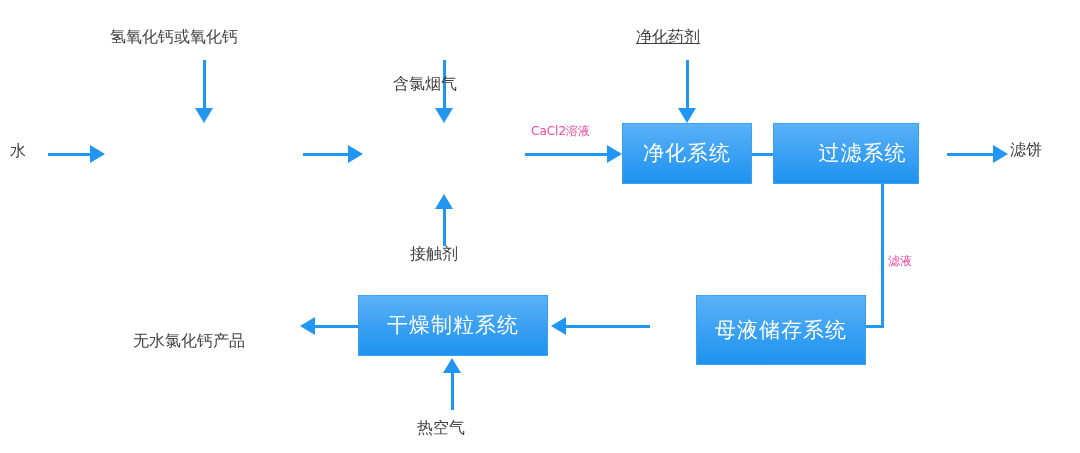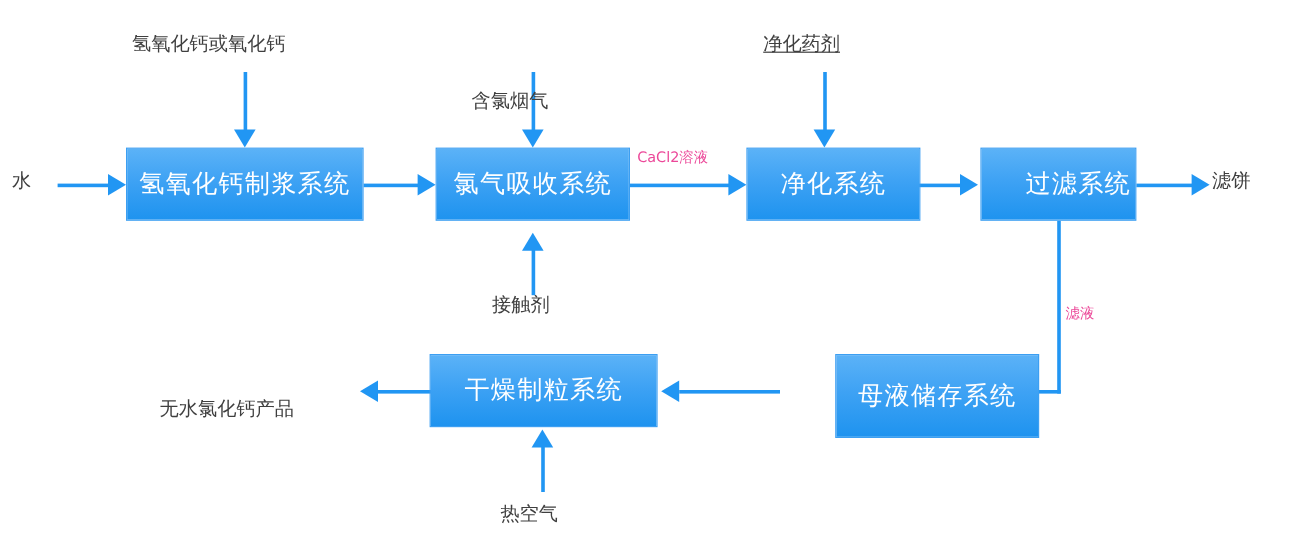--- a/index.html
+++ b/index.html
@@ -126,33 +126,27 @@
 
   <div class="line-h" style="left:566px; top:325px; width:84px;"></div>
   <div class="arrow arrow-left" style="left:551px; top:317px;"></div>
 
   <div class="line-v" style="left:451px; top:372px; height:38px;"></div>
   <div class="arrow arrow-up" style="left:443px; top:358px;"></div>
 
   <div class="line-h" style="left:315px; top:325px; width:45px;"></div>
   <div class="arrow arrow-left" style="left:300px; top:317px;"></div>
 
-  <div class="node" style="left:105px; top:123px; width:198px; height:61px;">
-    <span>氢氧化钙制浆系统</span>
-  </div>
 
-  <div class="node" style="left:363px; top:123px; width:162px; height:61px;">
-    <span>氯气吸收系统</span>
-  </div>
 
-  <div class="node" style="left:622px; top:123px; width:145px; height:61px;text-align:right;">
+  <div class="node" style="left:622px; top:123px; width:130px; height:61px;text-align:right;">
     <span>净化系统</span>
   </div>
 
-  <div class="node" style="left:817px; top:123px; width:130px; height:61px;padding-left:33px;">
+  <div class="node" style="left:773px; top:123px; width:146px; height:61px;padding-left:33px;">
     <span>过滤系统</span>
   </div>
 
   <div class="node" style="left:648px; top:295px; width:170px; height:70px;margin-left:48px;">
     <span>母液储存系统</span>
   </div>
 
   <div class="node" style="left:358px; top:295px; width:190px; height:61px;">
     <span>干燥制粒系统</span>
   </div>
@@ -160,21 +154,21 @@
   <div class="label" style="left:10px; top:143px;">水</div>
 
   <div class="label" style="left:110px; top:29px;">氢氧化钙或氧化钙</div>
 
   <div class="label" style="left:393px; top:29px;margin-top:47px;">含氯烟气</div>
 
   <div class="label" style="left:636px; top:29px;text-decoration:underline;">净化药剂</div>
 
   <div class="label small" style="left:531px; top:125px;">CaCl2溶液</div>
 
-  <div class="label" style="left:1010px; top:143px;">滤饼</div>
+  <div class="label" style="left:1010px; top:143px;font-family:Liberation Mono, monospace;">滤饼</div>
 
   <div class="label small" style="left:888px; top:255px;">滤液</div>
 
   <div class="label" style="left:410px; top:246px;">接触剂</div>
 
   <div class="label" style="left:417px; top:420px;">热空气</div>
 
   <div class="label" style="left:133px; top:313px;margin-top:20px;">无水氯化钙产品</div>
 
 </div>

